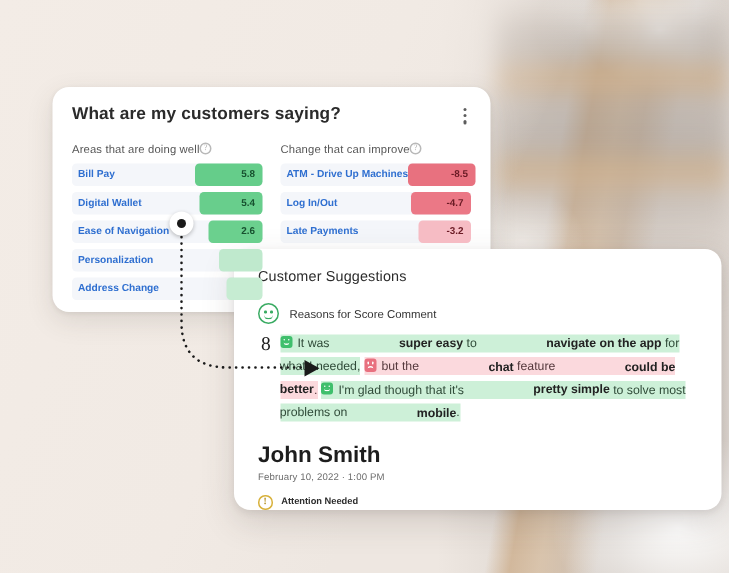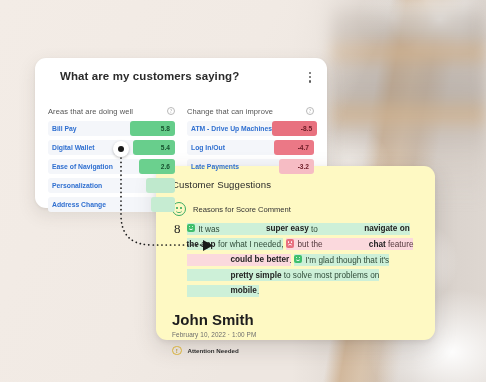--- a/index.html
+++ b/index.html
@@ -85,30 +85,30 @@
     width: 292px; height: 150px;
     background: #ffffff;
     border-radius: 11px;
     box-shadow: 0 6px 18px rgba(70,60,52,.13), 0 1px 3px rgba(70,60,52,.08);
     padding: 12px 13px 0 13px;
   }
   #card-top-header {
     display: flex; align-items: flex-start; justify-content: space-between;
   }
   #card-title {
-    font-size: 11.5px; font-weight: 700; color: #2b2b2b; letter-spacing: .1px; margin-left: 12px;
+    font-size: 11.5px; font-weight: 700; color: #2b2b2b; letter-spacing: .1px;
   }
   .kebab { display: flex; flex-direction: column; gap: 2px; padding: 2px 3px; cursor: pointer; }
   .kebab i { width: 2.2px; height: 2.2px; border-radius: 50%; background: #5c5c5c; display: block; }
 
   #columns { display: flex; margin-top: 10px; gap: 12px; }
   .col { flex: 1 1 0; min-width: 0; }
   .col-head {
-    display: flex; align-items: center; justify-content: space-between;
-    font-size: 7.5px; color: #555; margin-bottom: 5px; letter-spacing: .1px; margin-top: 12px;
+    display: flex; align-items: center; 
+    font-size: 7.5px; color: #555; margin-bottom: 5px; letter-spacing: .1px;
   }
   .info-icon {
     width: 8px; height: 8px; border-radius: 50%;
     border: .8px solid #b9b9b9; color: #b0b0b0;
     font-size: 5.6px; line-height: 6.6px; text-align: center;
     font-family: "Liberation Serif", serif;
   }
   .bar-row {
     display: flex; align-items: center; height: 15px; margin-bottom: 4px;
     position: relative;
@@ -126,22 +126,22 @@
   .chip-track {
     position: absolute; left: 0; right: 0; top: 0; height: 15px;
     border-radius: 3px; background: #f4f6fa;
   }
   .chip-inner { position: relative; z-index: 1; display: flex; width: 100%; align-items: center; }
 
   
   #card-bottom {
     position: absolute;
     left: 156px; top: 166px;
-    width: 279px; height: 174px;
-    background: #fef9c3;
+    width: 325px; height: 174px;
+    background: #ffffff;
     border-radius: 11px;
     box-shadow: 0 8px 22px rgba(70,60,52,.17), 0 2px 5px rgba(70,60,52,.09);
     padding: 13px 16px 0 16px;
   }
   #suggest-title { font-size: 9.6px; color: #2b2b2b; font-weight: 400; letter-spacing: .1px; }
 
   #reason-row { display: flex; align-items: center; gap: 7px; margin-top: 12px; }
   .smiley {
     width: 14px; height: 14px; border-radius: 50%;
     border: 1.1px solid #3aab63; position: relative; flex: 0 0 auto;

